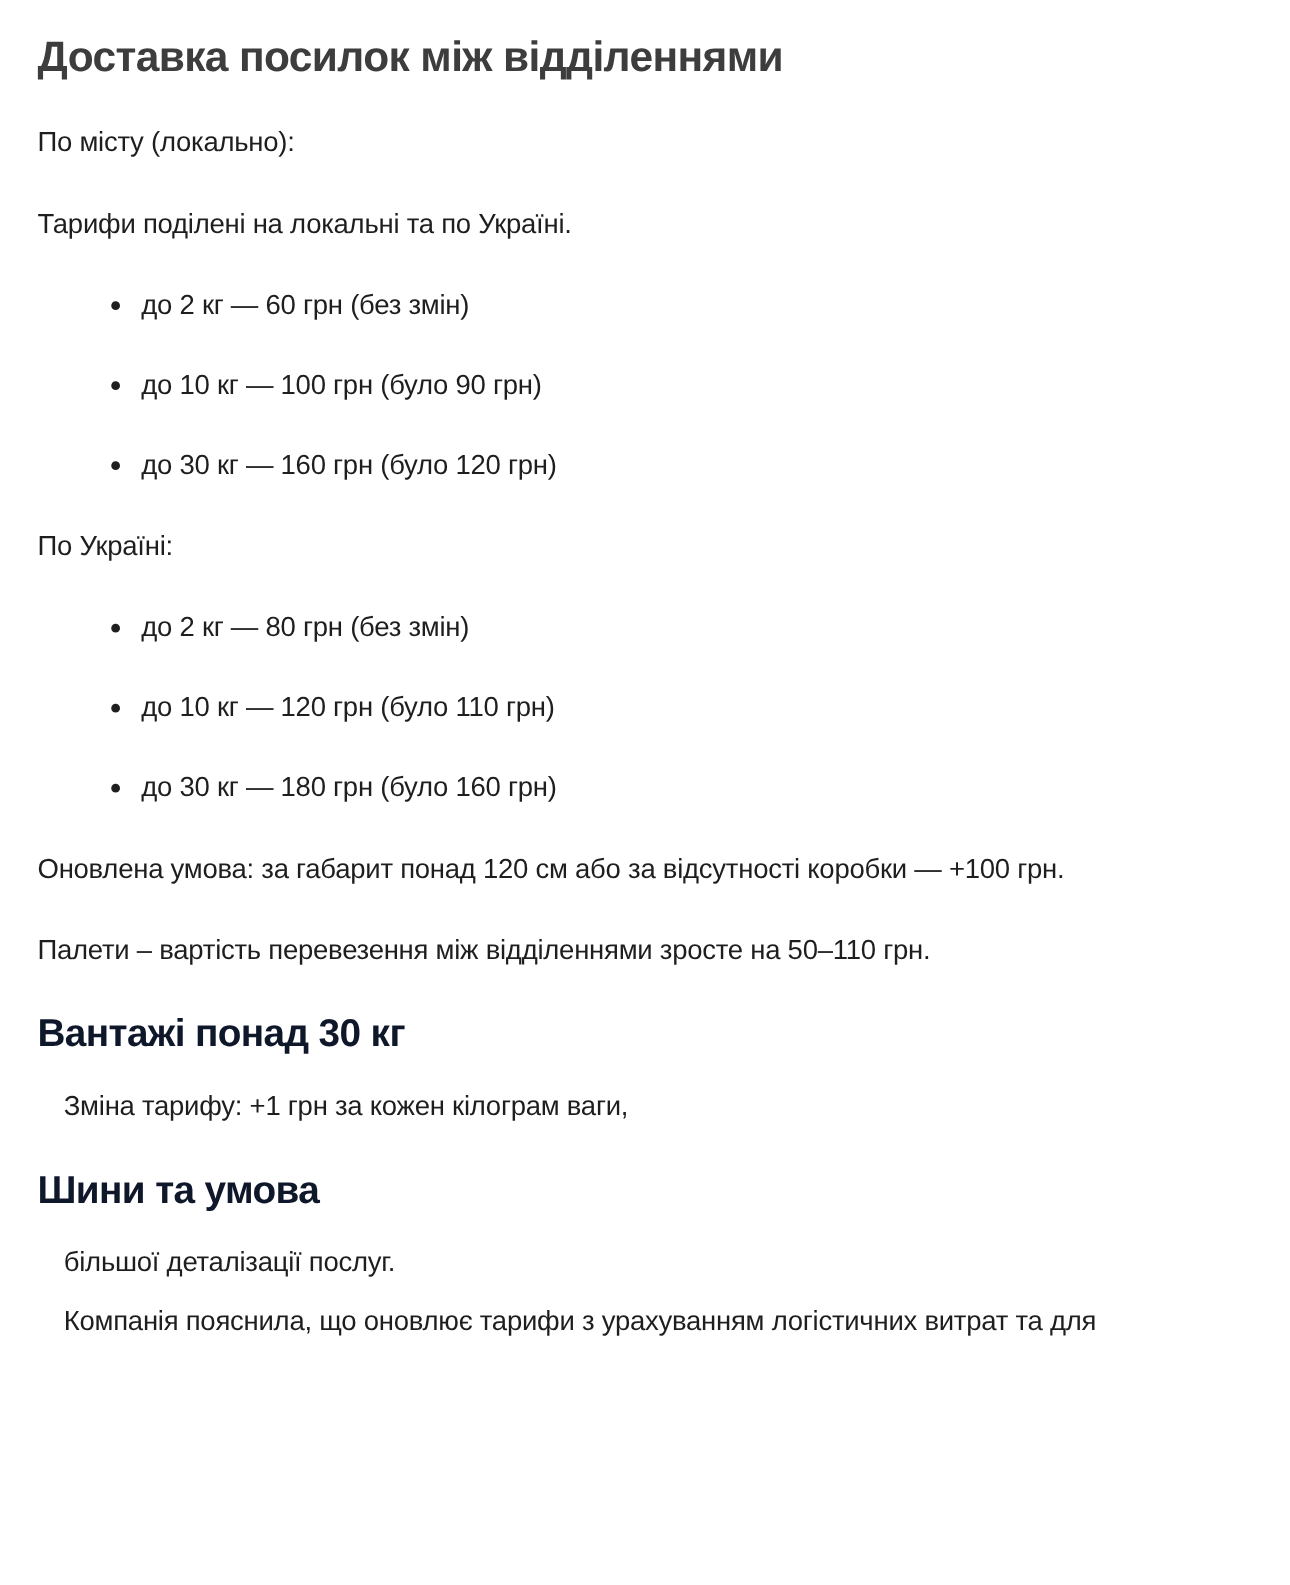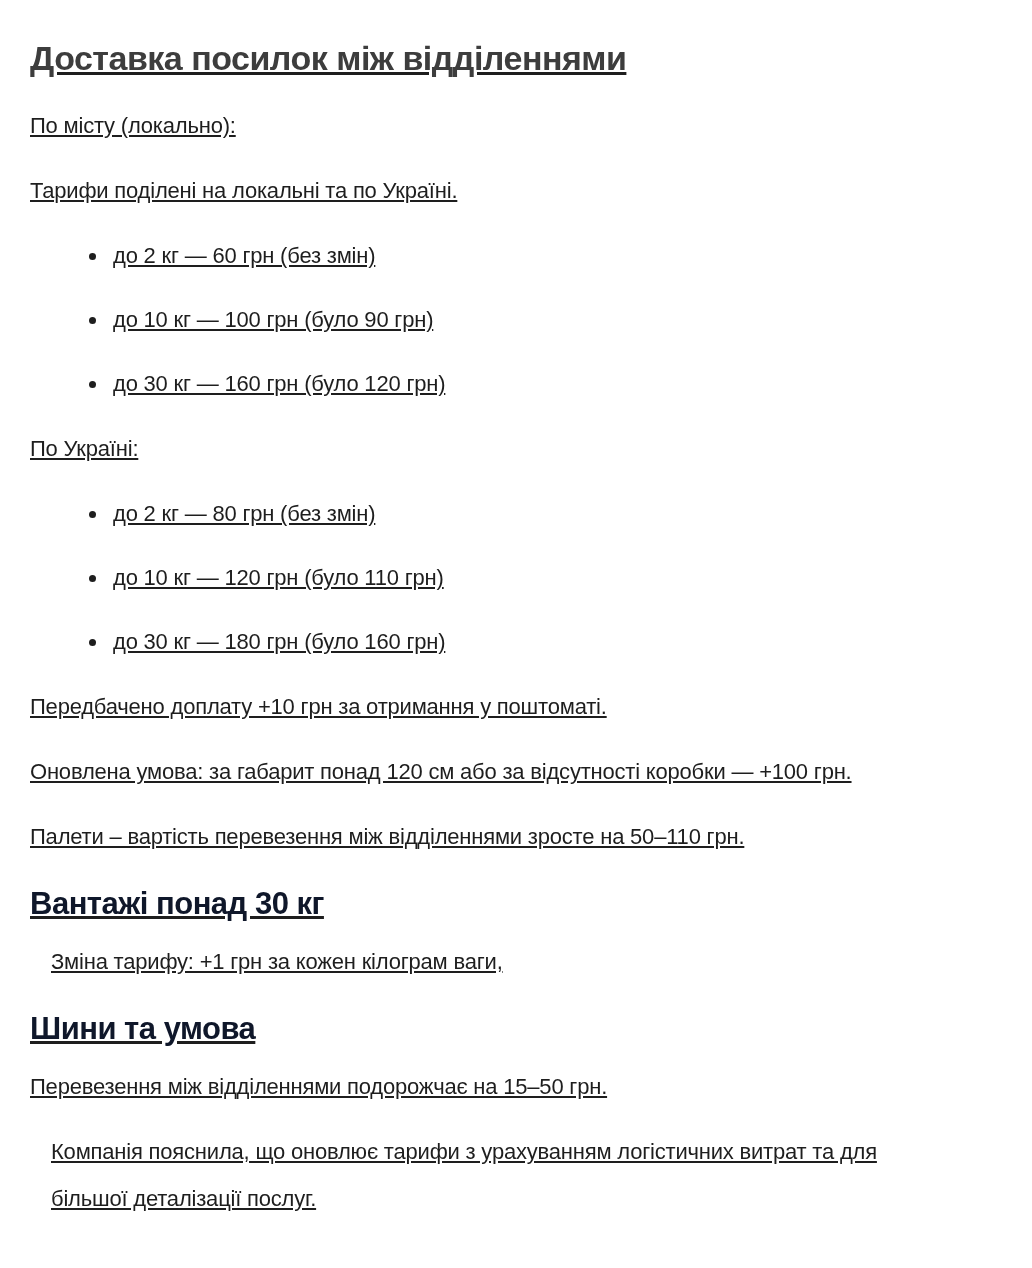--- a/index.html
+++ b/index.html
@@ -13,22 +13,21 @@
     overflow: hidden;
     font-family: "Liberation Sans", "DejaVu Sans", sans-serif;
     color: #1e1e1e;
     font-size: 22px;
     letter-spacing: -0.2px;
     line-height: 47px;
   }
   .article {
     box-sizing: border-box;
     width: 1032px;
-    padding: 36px 30px 0 30px;
-    text-decoration: underline;
+    padding: 24px 30px 0 30px;
   }
   h1.article-title {
     margin: 0 0 22px 0;
     font-size: 34px;
     line-height: 44px;
     font-weight: 700;
     color: #3d3d3d;
     letter-spacing: -0.5px;
   }
   h2.section-title {
@@ -77,34 +76,32 @@
   </ul>
 
   <p>По Україні:</p>
 
   <ul class="tariff-list">
     <li>до 2 кг — 80 грн (без змін)</li>
     <li>до 10 кг — 120 грн (було 110 грн)</li>
     <li>до 30 кг — 180 грн (було 160 грн)</li>
   </ul>
 
-  <p>Передбачено доплату +10 грн за отримання у поштоматі.</p>
 
   <p>Оновлена умова: за габарит понад 120 см або за відсутності коробки — +100 грн.</p>
 
   <p>Палети – вартість перевезення між відділеннями зросте на 50–110 грн.</p>
 
   <h2 class="section-title">Вантажі понад 30 кг</h2>
 
   <p>
     <span class="line">Зміна тарифу: +1 грн за кожен кілограм ваги,</span>
   </p>
 
   <h2 class="section-title">Шини та умова</h2>
 
-  <p>Перевезення між відділеннями подорожчає на 15–50 грн.</p>
 
   <p>
+    <span class="line">більшої деталізації послуг.</span>
     <span class="line">Компанія пояснила, що оновлює тарифи з урахуванням логістичних витрат та для</span>
-    <span class="line">більшої деталізації послуг.</span>
   </p>
 
 </div>
 
 </body></html>

